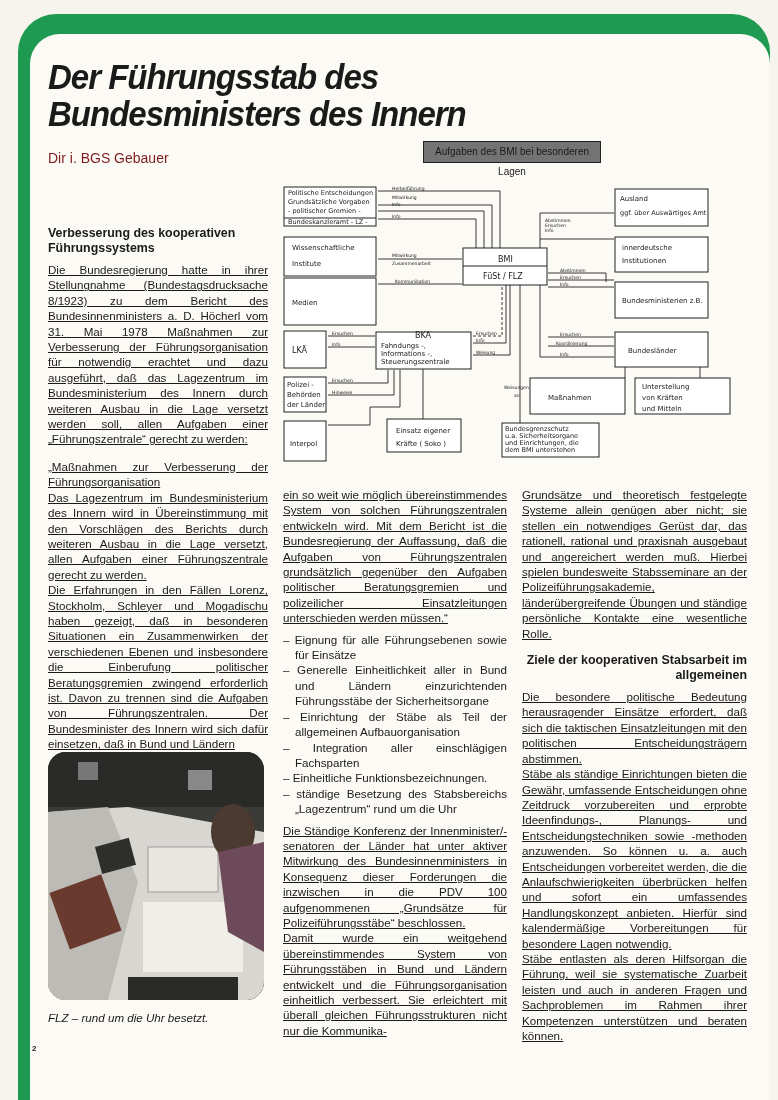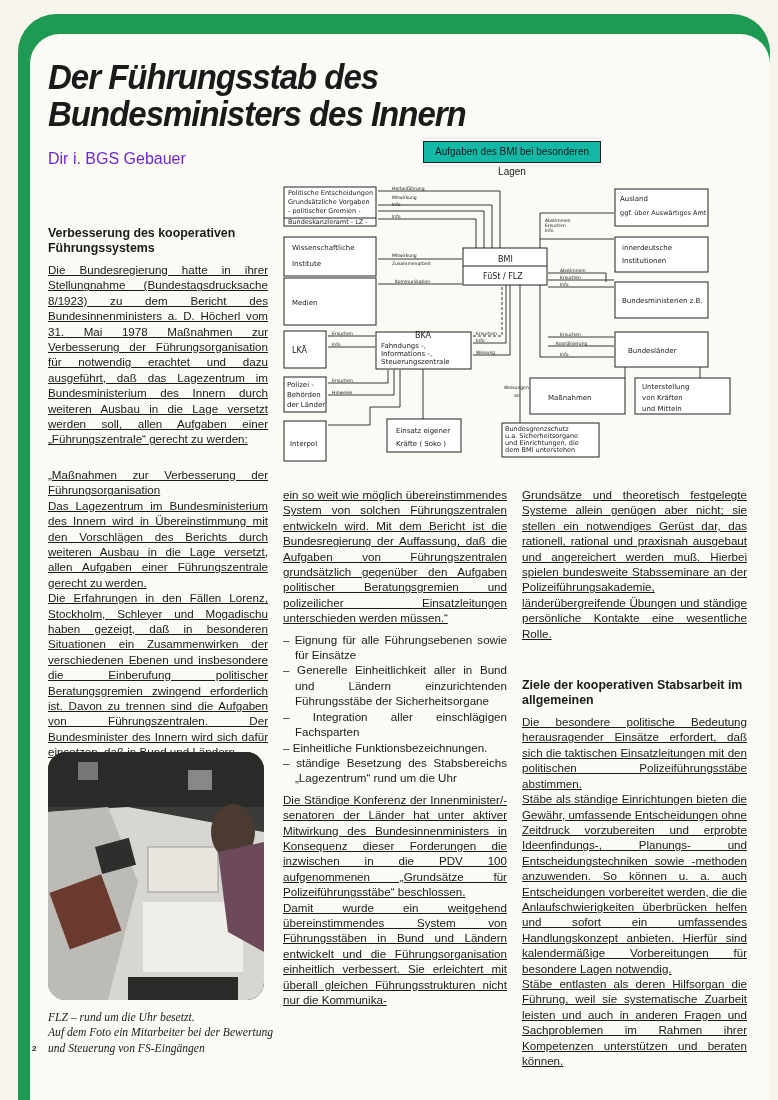--- a/index.html
+++ b/index.html
@@ -1,33 +1,33 @@
 <!DOCTYPE html>
 <html><head>
 <meta charset="utf-8">
 <style>
   html, body { margin: 0; padding: 0; }
   body { width: 778px; height: 1100px; background: #f6f4ec; position: relative; overflow: hidden; font-family: "Liberation Sans", sans-serif; color: #1a1a1a; }
   .frame { position: absolute; left: 18px; top: 14px; width: 752px; height: 1110px; background: #1f9a52; border-radius: 38px 38px 0 0; }
   .inner { position: absolute; left: 30px; top: 34px; width: 740px; height: 1080px; background: #fbfaf5; border-radius: 30px 30px 0 0; }
   .title { position: absolute; left: 48px; top: 60px; font-family: "Liberation Sans", sans-serif; font-weight: bold; font-style: italic; font-size: 33px; line-height: 36px; letter-spacing: -1px; color: #1a1a1a; margin: 0; transform: scaleY(1.05); }
-  .author { position: absolute; left: 48px; top: 150px; font-size: 16px; color: #6d28d9; }
+  .author { position: absolute; left: 48px; top: 150px; font-size: 14px; color: #7f1d1d; }
   .col { position: absolute; font-size: 11.6px; line-height: 15.4px; text-align: justify; }
   .col p { margin: 0; text-decoration: underline; }
-  .col p.gap { margin-top: 20px; }
+  .col p.gap { margin-top: 12px; }
   .col h3 { margin: 0 0 6px 0; font-size: 12.4px; line-height: 15px; font-weight: bold; text-align: left; }
   .col ul { list-style: none; margin: 6px 0 6px 0; padding: 0; }
   .col li { padding-left: 12px; text-indent: -12px; }
   .col1 { left: 48px; top: 226px; width: 220px; }
   .col2 { left: 283px; top: 487px; width: 224px; }
   .col3 { left: 522px; top: 487px; width: 225px; }
   .photo { position: absolute; left: 48px; top: 752px; width: 216px; height: 248px; border-radius: 18px 18px 18px 18px; overflow: hidden; background: #555; }
-  .caption { position: absolute; left: 48px; top: 1010px; width: 230px; font-size: 11.6px; line-height: 15.4px; font-style: italic; font-family: Liberation Serif, serif; }
+  .caption { position: absolute; left: 48px; top: 1010px; width: 230px; font-size: 11.6px; line-height: 15.4px; font-style: italic; }
   .pagenum { position: absolute; left: 32px; top: 1044px; font-size: 8px; font-weight: bold; }
-  .diagram-title { position: absolute; left: 423px; top: 141px; width: 176px; height: 20px; border: 1px solid #222; font-size: 10px; line-height: 20px; text-align: center; background: #14b8a6; }
+  .diagram-title { position: absolute; left: 423px; top: 141px; width: 176px; height: 20px; border: 1px solid #222; font-size: 10px; line-height: 20px; text-align: center; background: #737373; }
   svg.diagram { position: absolute; left: 270px; top: 175px; }
   svg.diagram text { font-family: "DejaVu Sans", sans-serif; fill: #1a1a1a; }
 </style>
 </head>
 <body>
 
 <div class="frame"></div>
 <div class="inner"></div>
 
 <h1 class="title" style="width:560px;">Der Führungsstab des Bundesministers des Innern</h1>
@@ -189,36 +189,36 @@
     <rect x="100" y="95" width="70" height="45" fill="#e8e6df" stroke="#999"></rect>
     <rect x="95" y="150" width="100" height="70" fill="#f0eee8"></rect>
     <rect x="80" y="225" width="110" height="23" fill="#2a2a28"></rect>
     <ellipse cx="185" cy="80" rx="22" ry="28" fill="#4a3a30"></ellipse>
     <polygon points="170,100 216,90 216,200 180,180" fill="#6d4a5a"></polygon>
   </svg>
 </div>
 
 <div class="caption">
   <div>FLZ – rund um die Uhr besetzt.</div>
-  <div>Auf dem Foto ein Mitarbeiter bei der Bewertung und Steuerung von FS-Eingängen</div>
 </div>
 <div class="pagenum">2</div>
 
 <div class="col col2">
   <p>ein so weit wie möglich übereinstimmendes System von solchen Führungszentralen entwickeln wird. Mit dem Bericht ist die Bundesregierung der Auffassung, daß die Aufgaben von Führungszentralen grundsätzlich gegenüber den Aufgaben politischer Beratungsgremien und polizeilicher Einsatzleitungen unterschieden werden müssen.“</p>
   <ul>
     <li>– Eignung für alle Führungsebenen sowie für Einsätze</li>
     <li>– Generelle Einheitlichkeit aller in Bund und Ländern einzurichtenden Führungsstäbe der Sicherheitsorgane</li>
+    <li>– Einrichtung der Stäbe als Teil der allgemeinen Aufbauorganisation</li>
     <li>– Integration aller einschlägigen Fachsparten</li>
     <li>– Einheitliche Funktionsbezeichnungen.</li>
     <li>– ständige Besetzung des Stabsbereichs „Lagezentrum“ rund um die Uhr</li>
   </ul>
   <p>Die Ständige Konferenz der Innenminister/-senatoren der Länder hat unter aktiver Mitwirkung des Bundesinnenministers in Konsequenz dieser Forderungen die inzwischen in die PDV 100 aufgenommenen „Grundsätze für Polizeiführungsstäbe“ beschlossen.</p>
   <p>Damit wurde ein weitgehend übereinstimmendes System von Führungsstäben in Bund und Ländern entwickelt und die Führungsorganisation einheitlich verbessert. Sie erleichtert mit überall gleichen Führungsstrukturen nicht nur die Kommunika-</p>
 </div>
 
 <div class="col col3">
   <p>Grundsätze und theoretisch festgelegte Systeme allein genügen aber nicht; sie stellen ein notwendiges Gerüst dar, das rationell, rational und praxisnah ausgebaut und angereichert werden muß. Hierbei spielen bundesweite Stabsseminare an der Polizeiführungsakademie, länderübergreifende Übungen und ständige persönliche Kontakte eine wesentliche Rolle.</p>
-  <h3 style="margin-top:37px;">Ziele der kooperativen Stabsarbeit im allgemeinen</h3>
-  <p>Die besondere politische Bedeutung herausragender Einsätze erfordert, daß sich die taktischen Einsatzleitungen mit den politischen Polizeiführungsstäbe abstimmen.</p>
+  <h3 style="margin-top:12px;text-align:right;">Ziele der kooperativen Stabsarbeit im allgemeinen</h3>
+  <p>Die besondere politische Bedeutung herausragender Einsätze erfordert, daß sich die taktischen Einsatzleitungen mit den politischen Entscheidungsträgern abstimmen.</p>
   <p>Stäbe als ständige Einrichtungen bieten die Gewähr, umfassende Entscheidungen ohne Zeitdruck vorzubereiten und erprobte Ideenfindungs-, Planungs- und Entscheidungstechniken sowie -methoden anzuwenden. So können u. a. auch Entscheidungen vorbereitet werden, die die Anlaufschwierigkeiten überbrücken helfen und sofort ein umfassendes Handlungskonzept anbieten. Hierfür sind kalendermäßige Vorbereitungen für besondere Lagen notwendig.</p>
   <p>Stäbe entlasten als deren Hilfsorgan die Führung, weil sie systematische Zuarbeit leisten und auch in anderen Fragen und Sachproblemen im Rahmen ihrer Kompetenzen unterstützen und beraten können.</p>
 </div>
 
 </body></html>

